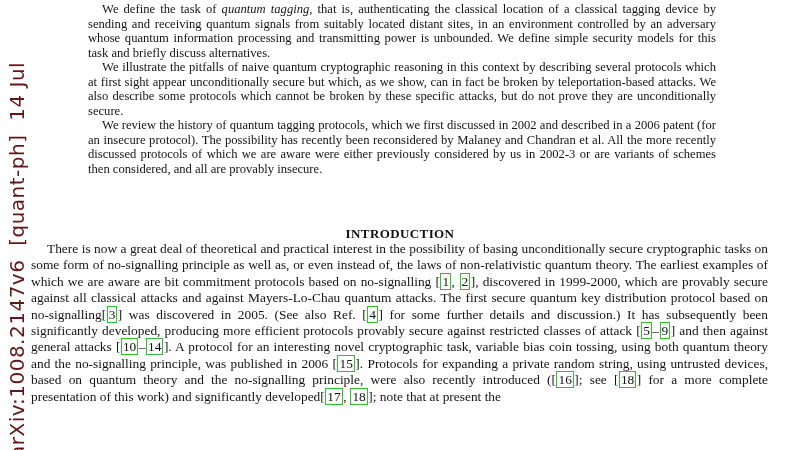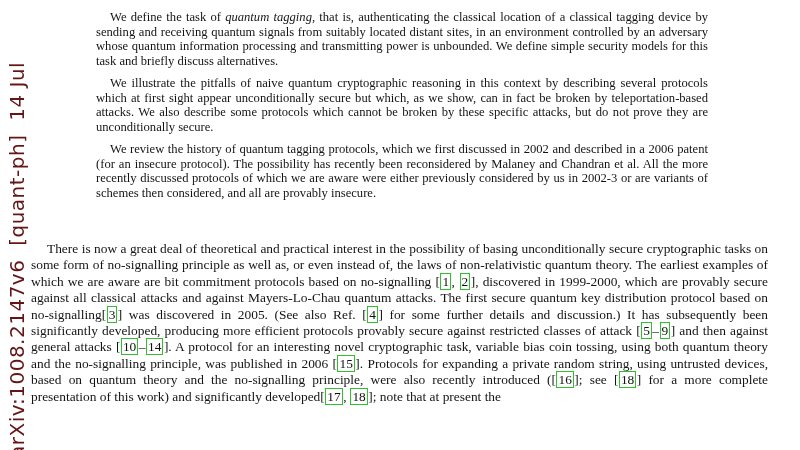--- a/index.html
+++ b/index.html
@@ -36,21 +36,21 @@
   .abstract {
     position: absolute;
     left: 88px;
     top: 2px;
     width: 628px;
     text-align: justify;
     font-size: 12.6px;
     line-height: 14.5px;
   }
   .abstract p {
-    margin: 8px;
+    margin: 0;
     text-indent: 14px;
   }
   .section-heading {
     position: absolute;
     top: 226px;
     left: 0;
     width: 100%;
     text-align: center;
     margin: 0;
     font-size: 13px;
@@ -89,18 +89,19 @@
   <div class="arxiv-stamp">
     <span>arXiv:1008.2147v6&nbsp;&nbsp;[quant-ph]&nbsp;&nbsp;14 Jul</span>
   </div>
 
   <div class="abstract">
     <p>We define the task of <em>quantum tagging</em>, that is, authenticating the classical location of a classical tagging device by sending and receiving quantum signals from suitably located distant sites, in an environment controlled by an adversary whose quantum information processing and transmitting power is unbounded. We define simple security models for this task and briefly discuss alternatives.</p>
     <p>We illustrate the pitfalls of naive quantum cryptographic reasoning in this context by describing several protocols which at first sight appear unconditionally secure but which, as we show, can in fact be broken by teleportation-based attacks. We also describe some protocols which cannot be broken by these specific attacks, but do not prove they are unconditionally secure.</p>
     <p>We review the history of quantum tagging protocols, which we first discussed in 2002 and described in a 2006 patent (for an insecure protocol). The possibility has recently been reconsidered by Malaney and Chandran et al. All the more recently discussed protocols of which we are aware were either previously considered by us in 2002-3 or are variants of schemes then considered, and all are provably insecure.</p>
   </div>
 
+  <h2 class="section-heading">INTRODUCTION</h2>
 
   <div class="body-text">
     <p>There is now a great deal of theoretical and practical interest in the possibility of basing unconditionally secure cryptographic tasks on some form of no-signalling principle as well as, or even instead of, the laws of non-relativistic quantum theory. The earliest examples of which we are aware are bit commitment protocols based on no-signalling [<span class="cite">1</span>, <span class="cite">2</span>], discovered in 1999-2000, which are provably secure against all classical attacks and against Mayers-Lo-Chau quantum attacks. The first secure quantum key distribution protocol based on no-signalling[<span class="cite">3</span>] was discovered in 2005. (See also Ref. [<span class="cite">4</span>] for some further details and discussion.) It has subsequently been significantly developed, producing more efficient protocols provably secure against restricted classes of attack [<span class="cite">5</span>–<span class="cite">9</span>] and then against general attacks [<span class="cite">10</span>–<span class="cite">14</span>]. A protocol for an interesting novel cryptographic task, variable bias coin tossing, using both quantum theory and the no-signalling principle, was published in 2006 [<span class="cite">15</span>]. Protocols for expanding a private random string, using untrusted devices, based on quantum theory and the no-signalling principle, were also recently introduced ([<span class="cite">16</span>]; see [<span class="cite">18</span>] for a more complete presentation of this work) and significantly developed[<span class="cite">17</span>, <span class="cite">18</span>]; note that at present the</p>
   </div>
 
 </div>
 
 </body></html>

